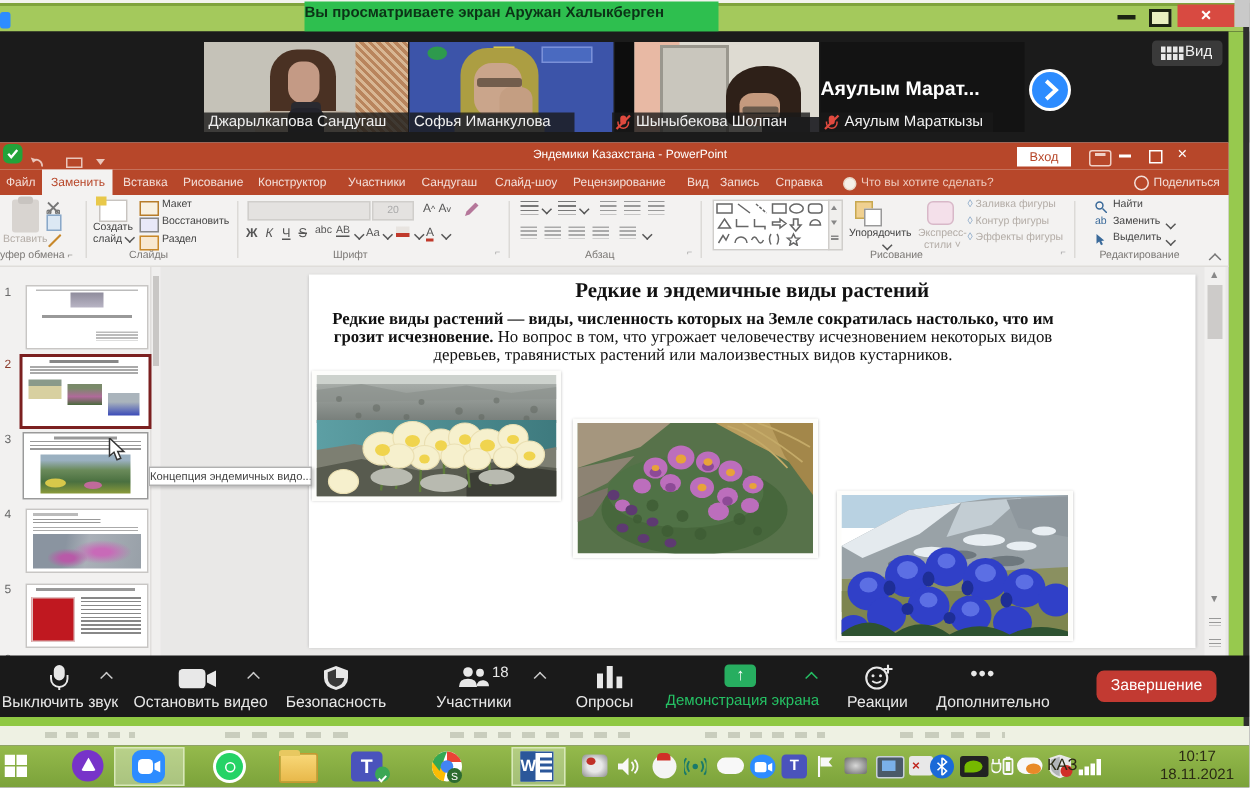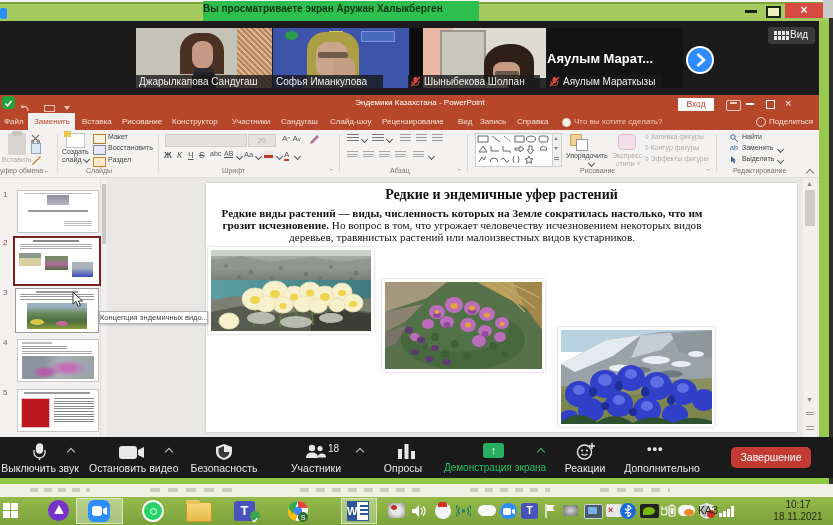--- a/index.html
+++ b/index.html
@@ -319,21 +319,21 @@
     </div>
 
     <div class="a" style="left:99px;top:133px;width:107px;height:11px;background:#fff;border:1px solid #b0b0b0;box-shadow:1px 1px 2px rgba(0,0,0,.2);color:#444;font-size:7.5px;line-height:11px;text-align:center;white-space:nowrap;overflow:hidden;z-index:5">Концепция эндемичных видо...</div>
     <svg class="a" style="left:72px;top:114px;z-index:5" width="12" height="16" viewBox="0 0 12 16">
           <path d="M1 0 L1 12 L4 9.5 L6 14.5 L8.5 13.5 L6.5 9 L10.5 9 Z" fill="#fff" stroke="#333" stroke-width="1"></path>
         </svg>
 
     <div class="a" style="left:107px;top:0;width:700px;height:302px;background:#e9e8e7"></div>
 
     <div class="a" id="slide" style="left:206px;top:5px;width:591px;height:249px;background:#fff;box-shadow:0 0 2px #b8b8b8;font-family:'Liberation Serif',serif">
-      <div class="a" style="left:0;top:4px;width:591px;text-align:center;font-size:14px;font-weight:bold;color:#111">Редкие и эндемичные уфер растений</div>
+      <div class="a" style="left:0;top:4px;width:591px;text-align:center;font-size:14px;font-weight:bold;color:#111">Редкие и эндемичные виды растений</div>
       <div class="a" style="left:0;top:24px;width:512px;font-size:11.2px;color:#111;text-align:center;line-height:12px;white-space:nowrap"><b>Редкие виды растений — виды, численность которых на Земле сократилась настолько, что им</b><br><b>грозит исчезновение.</b> Но вопрос в том, что угрожает человечеству исчезновением некоторых видов<br>деревьев, травянистых растений или малоизвестных видов кустарников.</div>
 
       <svg class="a" style="left:2px;top:64px;border:3px solid #fdfdfb;box-shadow:0 0 2px #bbb" width="160" height="81" viewBox="0 0 160 81">
         <defs>
         <linearGradient id="rock1" x1="0" y1="0" x2="0" y2="1">
                 <stop offset="0" stop-color="#a7aca8"></stop>
                 <stop offset="1" stop-color="#757c78"></stop>
               </linearGradient>
         <linearGradient id="lake1" x1="0" y1="0" x2="1" y2="0">
                 <stop offset="0" stop-color="#5d9fa4"></stop>

